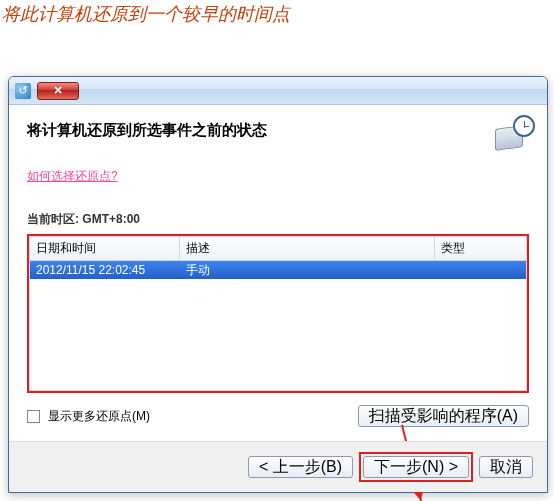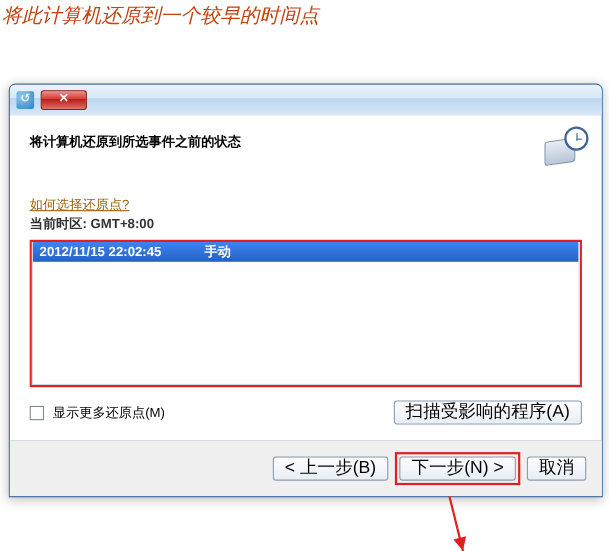--- a/index.html
+++ b/index.html
@@ -7,34 +7,34 @@
 .page-header { padding: 2px 2px 0 2px; }
 .page-header h1 { color: #c2410c; font-size: 18px; font-weight: 400; margin-bottom: 26px; font-style: italic; }
 .page-header p { color: #333; font-size: 12px; line-height: 1.6; margin-bottom: 14px; }
 .window { position: absolute; left: 8px; top: 76px; width: 540px; border: 1px solid #3f6a9e; border-radius: 6px 6px 0 0; box-shadow: 0 2px 10px rgba(0,0,0,0.25); background: #fff; }
 .titlebar { height: 28px; background: linear-gradient(#eaf3fb, #d7e7f7 45%, #bcd7ef 46%, #d6e6f6); border-radius: 5px 5px 0 0; display: flex; align-items: center; padding: 0 6px; border-bottom: 1px solid #a9c5e6; }
 .titlebar .ico { width: 16px; height: 16px; margin-right: 6px; border-radius: 2px; background: radial-gradient(circle at 30% 30%, #8ec9f0, #2f7fc2); position: relative; display: flex; align-items: center; justify-content: center; }
 .titlebar .ico::after { content: "↺"; color: #fff; font-size: 11px; line-height: 1; }
 .titlebar .title { flex: 1; color: #1b365f; font-size: 12px; }
 .titlebar .close { width: 42px; height: 18px; border-radius: 3px; background: linear-gradient(#eb8f8b, #d13b32 45%, #b71f17 46%, #de6e65); border: 1px solid #8a1a12; color: #fff; text-align: center; line-height: 15px; font-size: 11px; font-weight: bold; cursor: pointer; }
 .wbody { padding: 16px 18px 14px 18px; position: relative; }
-.wbody h2 { font-size: 12px; font-weight: 700; color: #000; margin-bottom: 40px; }
+.wbody h2 { font-size: 15px; font-weight: 700; color: #000; margin-bottom: 28px; }
 .wizard-icon { position: absolute; right: 12px; top: 10px; width: 48px; height: 42px; }
 .wizard-icon .disk { position: absolute; left: 8px; top: 12px; width: 28px; height: 22px; background: linear-gradient(#e9eef5, #b9c6d7); border: 1px solid #7f93ad; border-radius: 3px; transform: skewY(-8deg); }
 .wizard-icon .clock { position: absolute; right: 0; top: 0; width: 22px; height: 22px; border-radius: 50%; border: 2px solid #3f6496; background: #fff; }
 .wizard-icon .clock::after { content: ""; position: absolute; left: 9px; top: 4px; width: 1px; height: 7px; background: #3f6496; }
 .wizard-icon .clock::before { content: ""; position: absolute; left: 9px; top: 9px; width: 5px; height: 1px; background: #3f6496; }
-.link { color: #a16207; text-decoration: underline; cursor: pointer; display: inline-block; }
+.link { color: #ec4899; text-decoration: underline; cursor: pointer; display: inline-block; margin-bottom: 26px; }
 .tz { color: #333; margin-bottom: 6px; font-weight: bold; }
 .table-wrap { border: 2px solid #e02020; }
 .table { width: 100%; border-collapse: collapse; table-layout: fixed; }
 .table th { text-align: left; font-weight: 400; background: linear-gradient(#fcfdfe, #eef3f9); border: 1px solid #cfd9e6; border-top: 1px solid #d7e0ec; padding: 3px 6px; color: #000; height: 20px; }
 .table-body { height: 130px; background: #fff; border: 1px solid #cfd9e6; border-top: none; overflow: auto; }
 .row { display: flex; height: 18px; align-items: center; color: #fff; background: #2f6fd6; }
-.row.selected { background: linear-gradient(#3e83ef, #2460c6); font-weight: bold; }
+.row.selected { background: linear-gradient(#3e83ef, #2460c6); }
 .row .c1 { width: 150px; padding-left: 6px; }
 .row .c2 { width: 255px; padding-left: 6px; }
 .row .c3 { flex: 1; padding-left: 6px; }
 .below { display: flex; align-items: center; margin-top: 12px; gap: 8px; }
 .below .chk { width: 13px; height: 13px; border: 1px solid #7a8a9a; background: #fff; cursor: pointer; }
 .below .chk-label { cursor: pointer; flex: 1; }
 .btn { background: linear-gradient(#fdfdfe, #e8eef5); border: 1px solid #8a9bb0; border-radius: 3px; padding: 3px 10px; font-size: 16px; cursor: pointer; color: #000; height: 22px; line-height: 14px; }
 .footer { border-top: 1px solid #d6dde6; background: #f0f0f0; padding: 10px 14px; display: flex; justify-content: flex-end; gap: 6px; align-items: center; position: relative; }
 .footer .next-wrap { border: 2px solid #e02020; padding: 2px; display: inline-flex; }
 .arrow { position: absolute; pointer-events: none; }
@@ -56,20 +56,34 @@
   <div class="wbody">
     <div class="wizard-icon">
       <div class="disk"></div>
         <div class="clock"></div>
     </div>
     <h2>将计算机还原到所选事件之前的状态</h2>
     <a class="link">如何选择还原点?</a>
     <div class="tz">当前时区: GMT+8:00</div>
 
     <div class="table-wrap">
+      <table class="table">
+        <colgroup>
+            <col style="width:150px">
+            <col style="width:255px">
+            <col>
+          </colgroup>
+        <thead>
+            <tr>
+          <th>日期和时间</th>
+          <th>描述</th>
+          <th>类型</th>
+        </tr>
+          </thead>
+      </table>
       <div class="table-body">
         <div class="row selected">
           <div class="c1">2012/11/15 22:02:45</div>
           <div class="c3">手动</div>
         </div>
       </div>
     </div>
 
     <div class="below">
       <div class="chk"></div>

